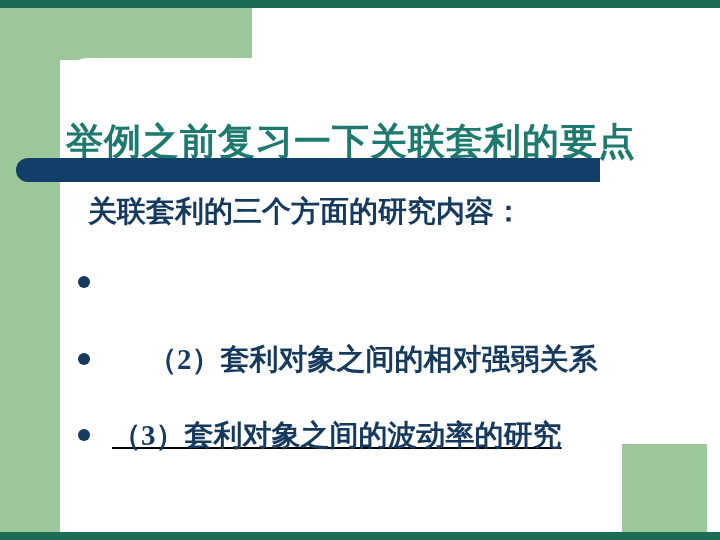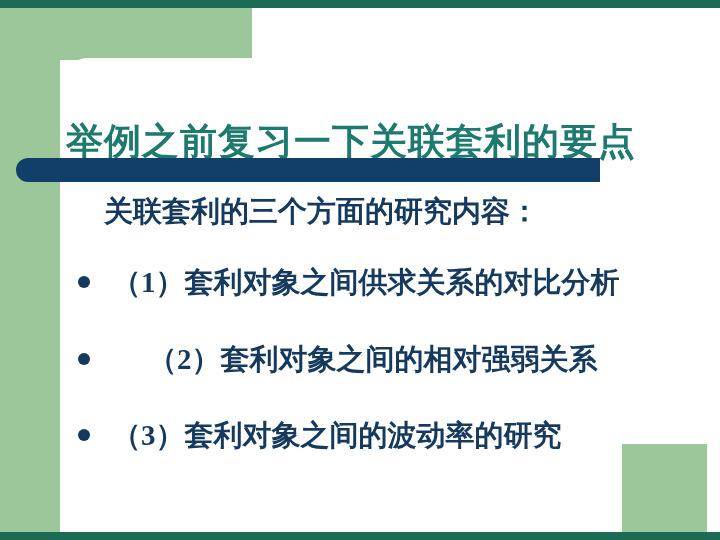--- a/index.html
+++ b/index.html
@@ -70,39 +70,39 @@
   .title-bar {
     position: absolute;
     left: 16px; top: 158px;
     width: 584px; height: 24px;
     background: #123e6a;
     border-radius: 12px 0 0 12px;
     z-index: 4;
   }
   .lead {
     position: absolute;
-    left: 104px; top: 192px;
+    left: 88px; top: 192px;
     width: 580px;
     font-size: 29px;
     font-weight: bold;
     color: #16395e;
     white-space: nowrap;
     z-index: 3;
   }
   .bullet {
     position: absolute;
     left: 78px;
     width: 630px;
     display: flex;
     align-items: flex-start;
     z-index: 3;
   }
   .bullet-1 { top: 264px; }
   .bullet-2 { top: 341px; gap: 36px; }
-  .bullet-3 { top: 417px; }
+  .bullet-3 { top: 417px; text-decoration: underline; }
   .dot {
     flex: 0 0 auto;
     width: 12px; height: 12px;
     margin-top: 12px;
     margin-right: 22px;
     border-radius: 50%;
     background: #16395e;
   }
   .bullet-text {
     font-size: 29px;
@@ -125,21 +125,20 @@
   <div class="edge-strip-bottom"></div>
 
   <h1 class="title">举例之前复习一下关联套利的要点</h1>
 
   <div class="title-bar"></div>
 
   <div class="lead">关联套利的三个方面的研究内容：</div>
 
   <div class="bullet bullet-1">
     <span class="dot"></span>
-    <span class="bullet-text">（1）套利对象之间供求关系的对比分析</span>
   </div>
 
   <div class="bullet bullet-2">
     <span class="dot"></span>
     <span class="bullet-text">（2）套利对象之间的相对强弱关系</span>
   </div>
 
   <div class="bullet bullet-3">
     <span class="dot"></span>
     <span class="bullet-text">（3）套利对象之间的波动率的研究</span>

